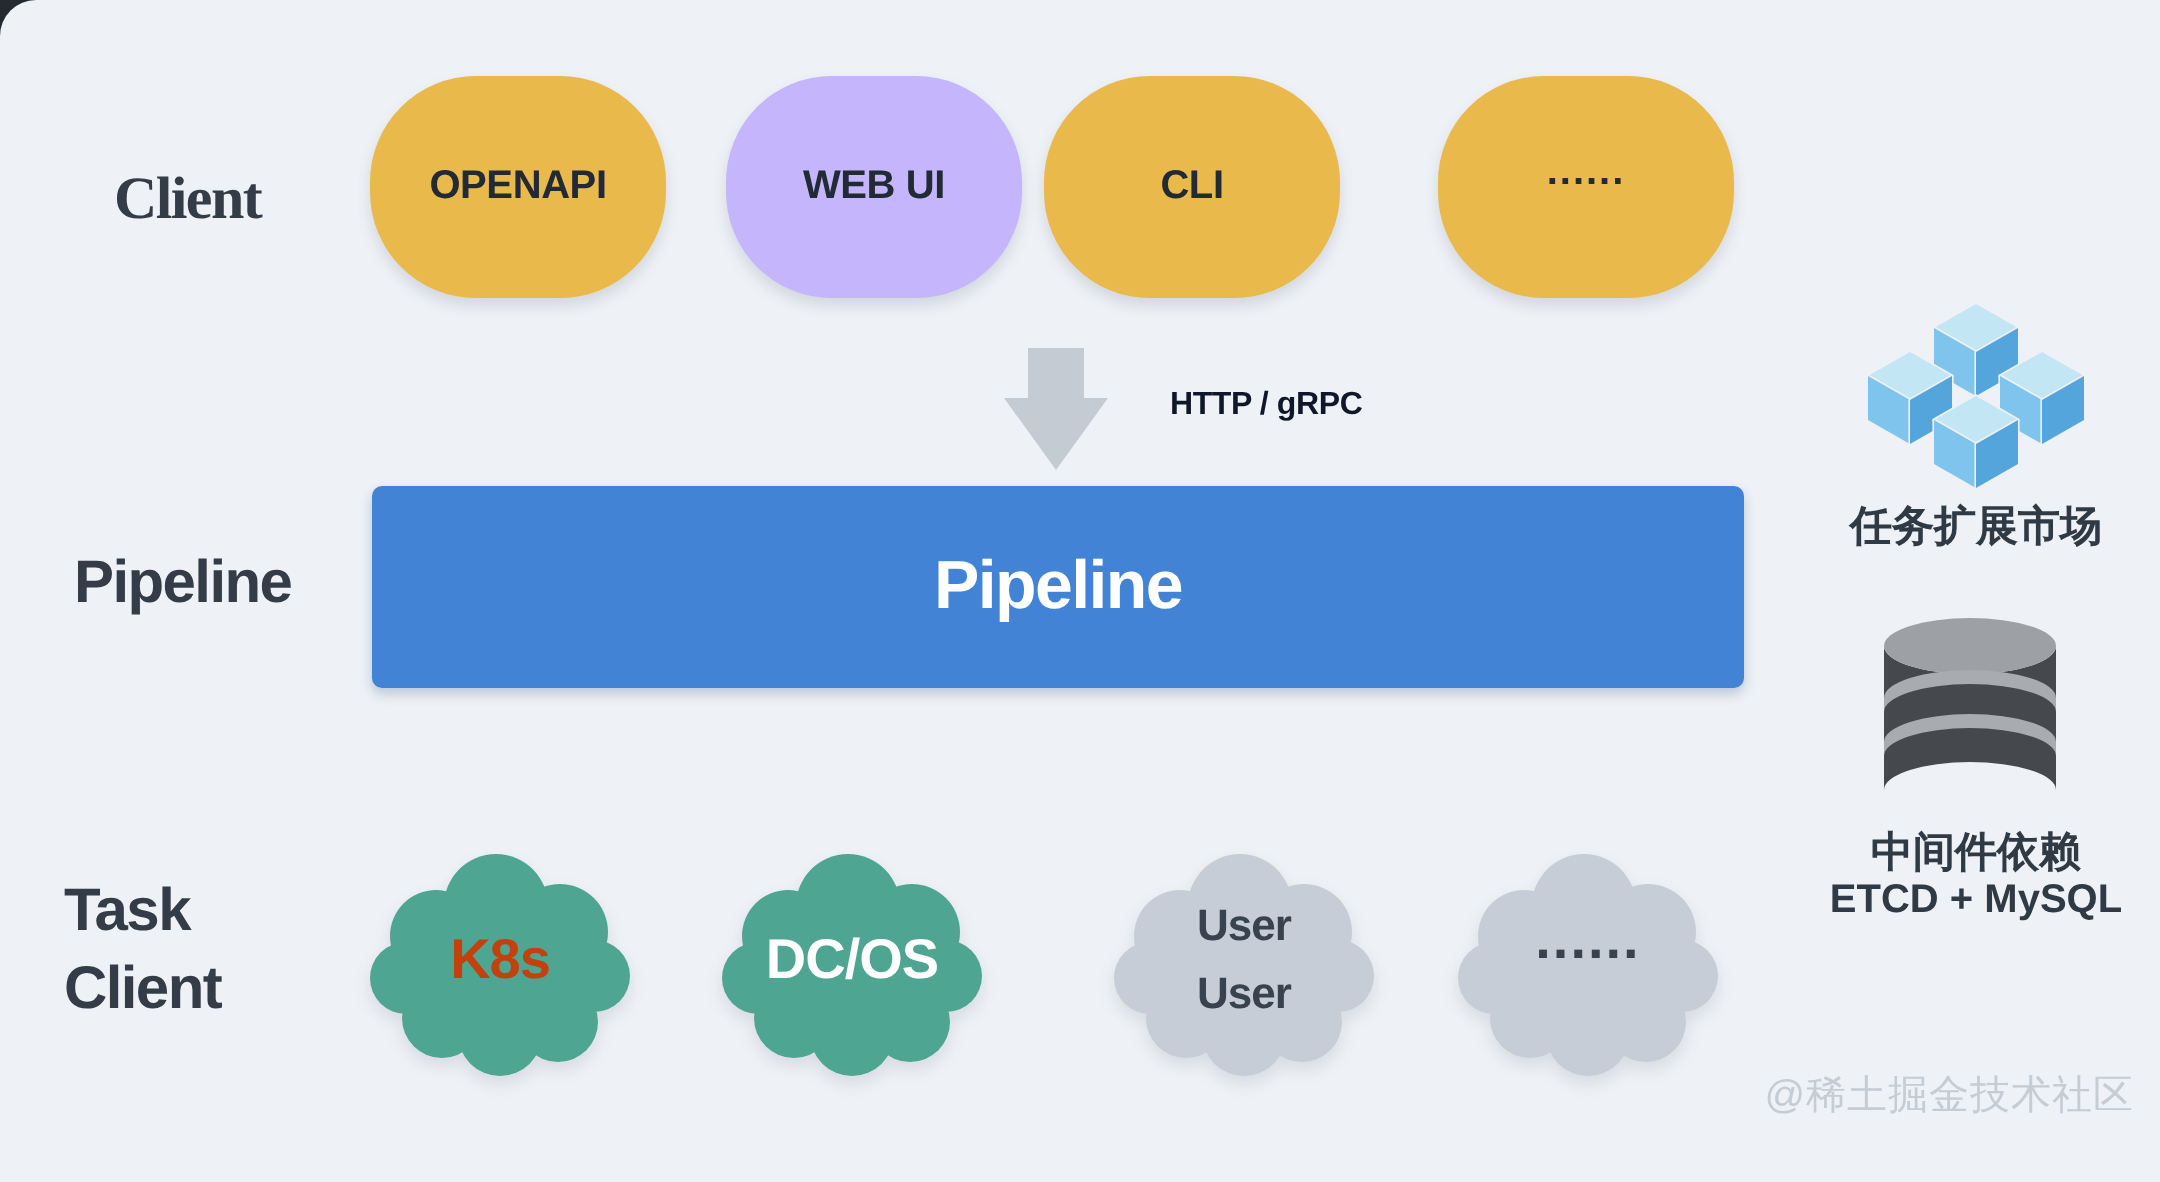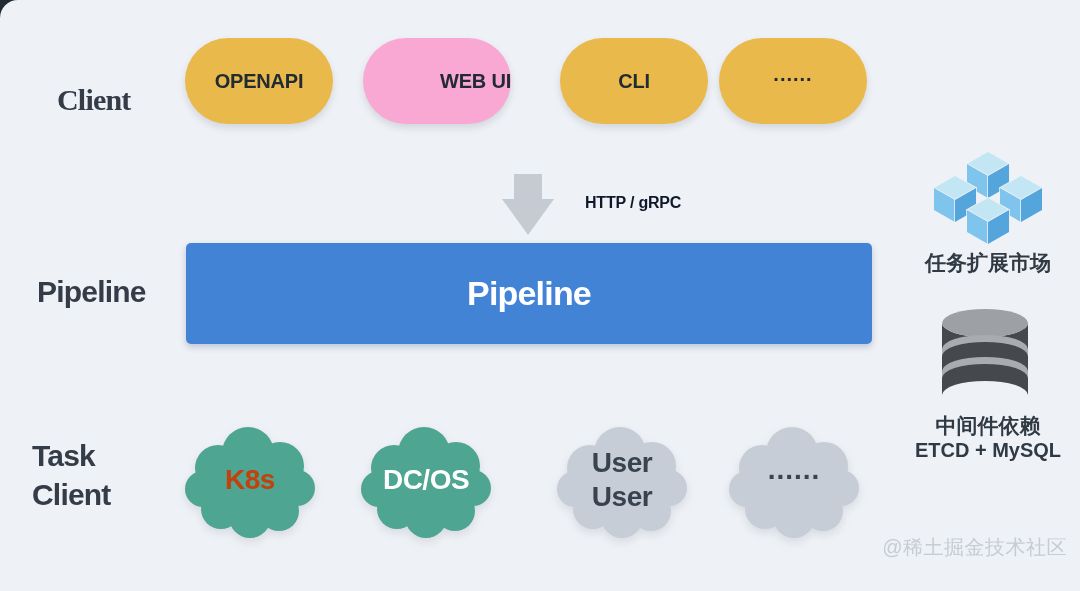--- a/index.html
+++ b/index.html
@@ -27,30 +27,30 @@
     line-height: 39px;
   }
   .label-client   { left: 57px; top: 80px; font-family: Liberation Serif, serif; }
   .label-pipeline { left: 37px; top: 272px; }
   .label-task     { left: 32px; top: 436px; }
 
   .pill {
     position: absolute;
     top: 38px;
     width: 148px;
-    height: 86px;
+    height: 111px;
     border-radius: 53px;
     display: flex;
     align-items: center;
     justify-content: center;
     box-shadow: 0 4px 7px rgba(90,100,120,0.18);
   }
   .pill-1 { left: 185px; }
   .pill-2 { left: 363px; }
-  .pill-3 { left: 560px; }
+  .pill-3 { left: 522px; }
   .pill-4 { left: 719px; }
   .pill-label {
     font-size: 20px;
     font-weight: 700;
     letter-spacing: -0.2px;
   }
 
   .arrow-svg { position: absolute; left: 501px; top: 174px; }
 
   .protocol-label {
@@ -99,21 +99,21 @@
     display: flex;
     flex-direction: column;
     align-items: center;
     justify-content: center;
     text-align: center;
     font-size: 28px;
     font-weight: 600;
     letter-spacing: -0.5px;
     line-height: 34px;
   }
-  .cloud-text.two-line { font-size: 28px; line-height: 34px; }
+  .cloud-text.two-line { font-size: 22px; line-height: 34px; }
 
   .dots { display: inline-block; transform: translateY(-30%); letter-spacing: 1px; font-weight: 700; }
 
   .cubes-svg { position: absolute; left: 932px; top: 152px; }
   .cubes-svg polygon { stroke: #eef1f5; stroke-width: 1.6; stroke-linejoin: round; paint-order: stroke; }
   .face-top   { fill: #c2e6f3; }
   .face-left  { fill: #7fc4ec; }
   .face-right { fill: #55a5dd; }
 
   .panel-label {
@@ -156,21 +156,21 @@
   <div class="row-label label-client">Client</div>
   <div class="row-label label-pipeline">Pipeline</div>
   <div class="row-label label-task">
     <div>Task</div>
     <div>Client</div>
   </div>
 
   <div class="pill pill-1" style="background-color: rgb(233, 185, 75); color: rgb(34, 42, 51);">
     <span class="pill-label">OPENAPI</span>
   </div>
-  <div class="pill pill-2" style="background-color: #f9a8d4; color: rgb(34, 42, 51); justify-content: flex-end;">
+  <div class="pill pill-2" style="background-color: #c4b5fd; color: rgb(34, 42, 51);">
     <span class="pill-label">WEB UI</span>
   </div>
   <div class="pill pill-3" style="background-color: rgb(233, 185, 75); color: rgb(34, 42, 51);">
     <span class="pill-label">CLI</span>
   </div>
   <div class="pill pill-4" style="background-color: rgb(233, 185, 75); color: rgb(34, 42, 51);">
     <span class="pill-label dots">......</span>
   </div>
 
   <svg class="arrow-svg" width="54" height="62" viewBox="0 0 54 62">

